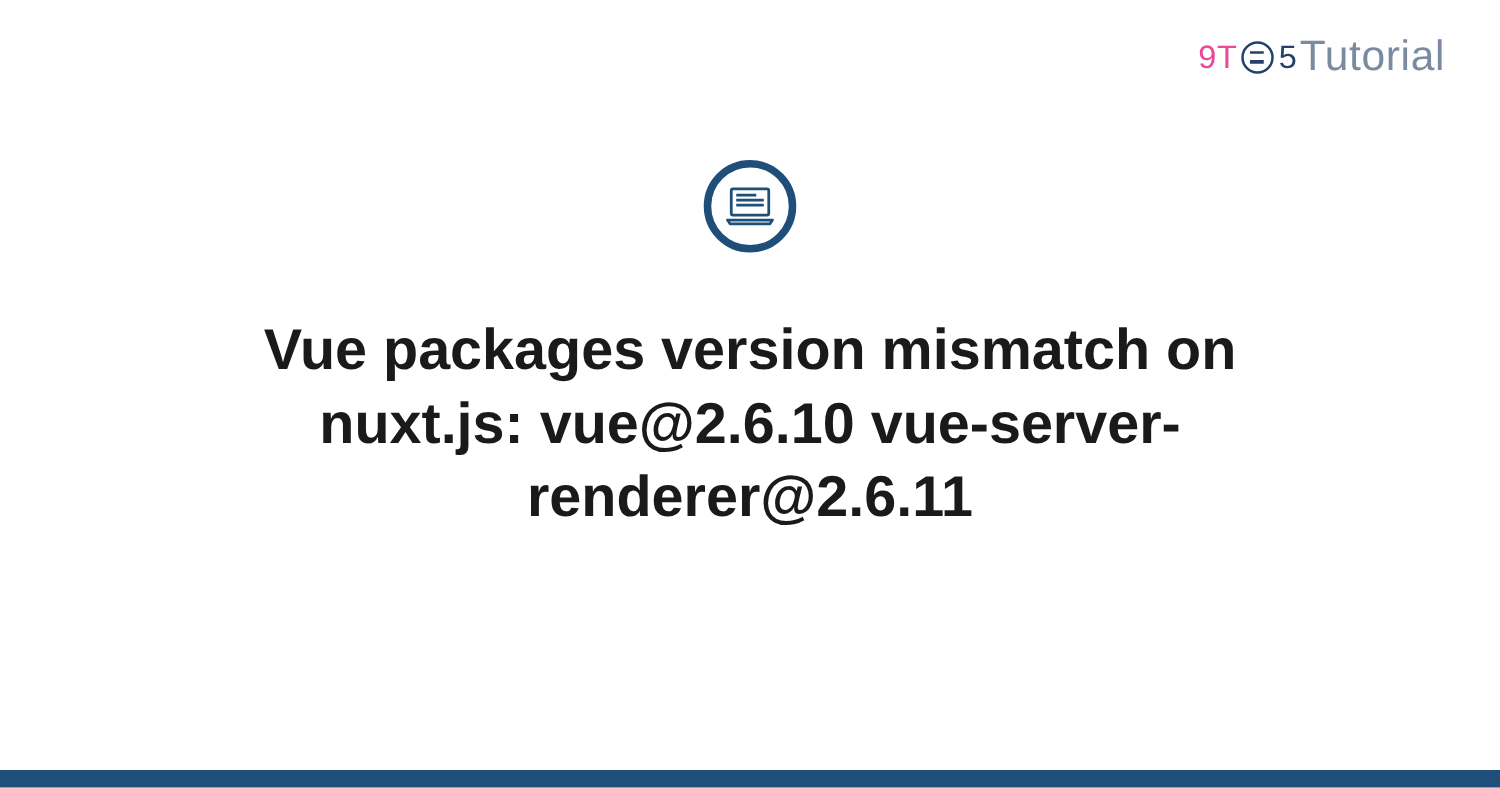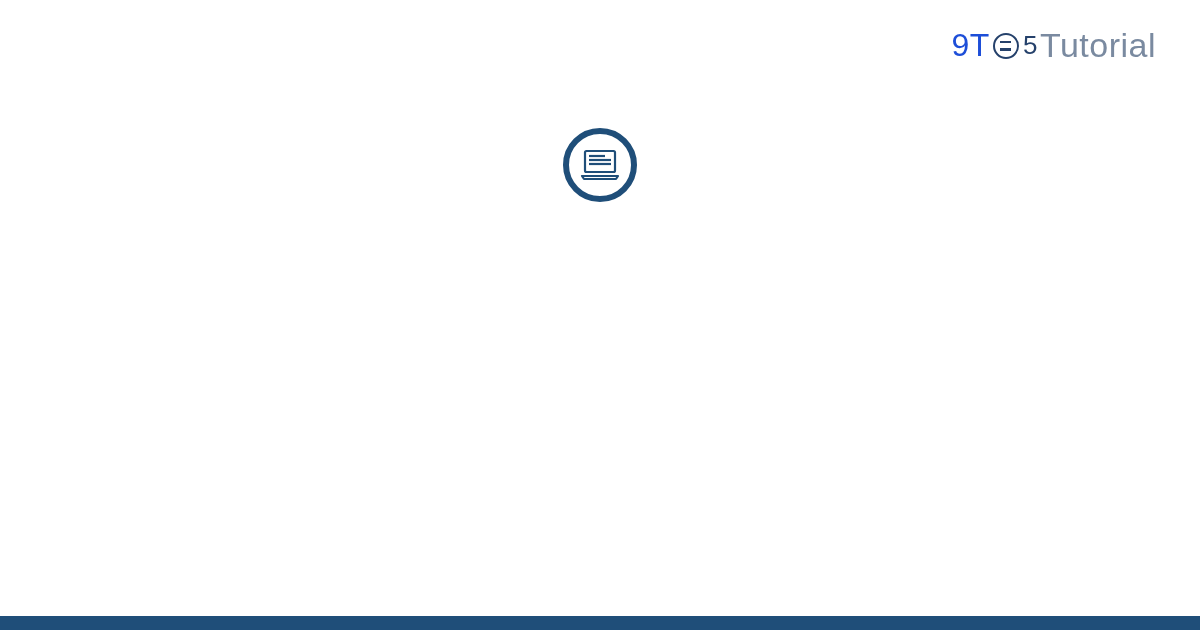--- a/index.html
+++ b/index.html
@@ -17,23 +17,23 @@
     }
     .logo-container {
       position: absolute;
       top: 26px;
       right: 44px;
       display: flex;
       align-items: center;
       gap: 2px;
     }
     .logo-text-left {
-      font-size: 32px;
+      font-size: 26px;
       font-weight: 400;
-      color: #1d4ed8;
+      color: #ec4899;
       letter-spacing: 0.5px;
     }
     .logo-circle {
       width: 26px;
       height: 26px;
       border: 2.5px solid #25416b;
       border-radius: 50%;
       display: inline-flex;
       align-items: center;
       justify-content: center;
@@ -124,15 +124,16 @@
 <div class="content">
   <div class="icon-wrapper">
     <svg class="laptop-svg" viewBox="0 0 42 36" fill="none" stroke="#1f4e79" stroke-width="2.2">
       <rect x="6" y="4" width="30" height="21" rx="1.5" fill="none"></rect>
       <line x1="10" y1="9" x2="26" y2="9"></line>
       <line x1="10" y1="13" x2="32" y2="13"></line>
       <line x1="10" y1="17" x2="32" y2="17"></line>
       <path d="M 3 29 L 39 29 L 37 32 L 5 32 Z" fill="none" stroke-linejoin="round"></path>
     </svg>
   </div>
+  <h1 class="title">Vue packages version mismatch on nuxt.js: vue@2.6.10 vue-server-renderer@2.6.11</h1>
 </div>
 
 <div class="bottom-bar"></div>
 
 </body></html>

